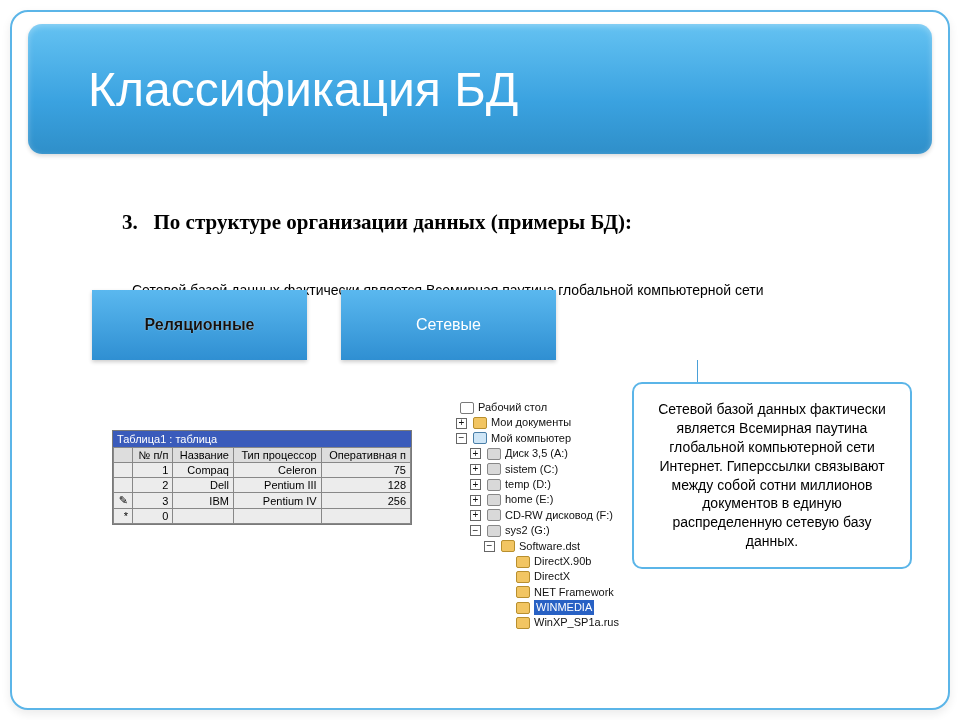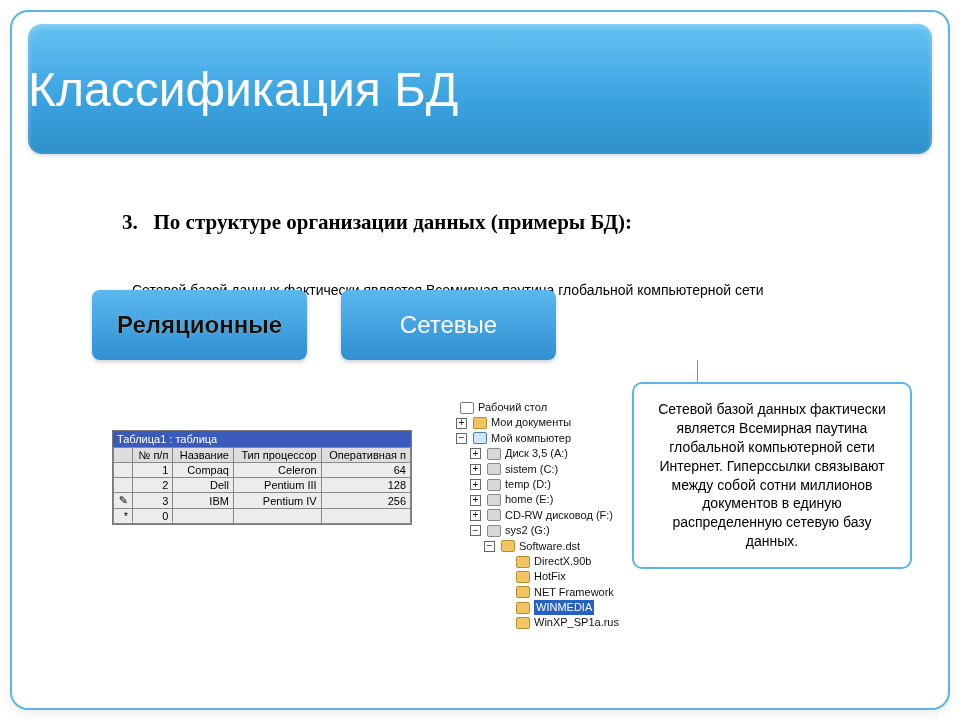--- a/index.html
+++ b/index.html
@@ -21,20 +21,21 @@
     box-shadow: 0 4px 10px rgba(0,0,0,0.08);
     overflow: hidden;
   }
   .title-band {
     margin: 12px 16px 0 16px;
     height: 130px;
     border-radius: 14px;
     background: linear-gradient(180deg,#64c2f2 0%,#3aa2e0 60%,#2f8fc9 100%);
     display: flex;
     align-items: center;
+    padding-left: 60px;
     box-shadow: inset 0 2px 6px rgba(255,255,255,0.3), 0 2px 4px rgba(0,0,0,0.15);
   }
   .title-text {
     color: #fff;
     font-size: 48px;
     font-weight: 400;
   }
   .subhead {
     position: absolute;
     left: 110px;
@@ -56,27 +57,27 @@
   .pill-row {
     position: absolute;
     left: 80px;
     top: 278px;
     display: flex;
     gap: 34px;
   }
   .pill {
     width: 215px;
     height: 70px;
-    border-radius: 8px;
+    border-radius: 0;
     background: linear-gradient(180deg,#5ab8ef 0%,#2f8fd2 100%);
     display: flex;
     align-items: center;
     justify-content: center;
     color: #fff;
-    font-size: 24px;
+    font-size: 16px;
     font-weight: 500;
     text-align: center;
     line-height: 1.1;
     padding: 4px;
     box-shadow: 0 2px 4px rgba(0,0,0,0.2);
   }
   .pill.relational .lbl {
     position: relative;
     color: #111;
     font-weight: bold;
@@ -199,21 +200,21 @@
           <th>Тип процессор</th>
           <th>Оперативная п</th>
         </tr>
       </thead>
       <tbody id="tbl-body">
           <tr>
             <td>&nbsp;</td>
             <td class="rownum">1</td>
             <td>Compaq</td>
             <td>Celeron</td>
-            <td>64</td>
+            <td>75</td>
           </tr>
           <tr>
             <td>&nbsp;</td>
             <td class="rownum">2</td>
             <td>Dell</td>
             <td>Pentium III</td>
             <td>128</td>
           </tr>
           <tr>
             <td>✎</td>
@@ -287,21 +288,21 @@
         <span>Software.dst</span>
       </div>
       <div class="tree-item ind4">
         <span style="display: inline-block; width: 14px;"></span>
         <span class="ico ico-folder"></span>
         <span>DirectX.90b</span>
       </div>
       <div class="tree-item ind4">
         <span style="display: inline-block; width: 14px;"></span>
         <span class="ico ico-folder"></span>
-        <span>HotFix</span>
+        <span>DirectX</span>
       </div>
       <div class="tree-item ind4">
         <span style="display: inline-block; width: 14px;"></span>
         <span class="ico ico-folder"></span>
         <span>NET Framework</span>
       </div>
       <div class="tree-item ind4">
         <span style="display: inline-block; width: 14px;"></span>
         <span class="ico ico-folder"></span>
         <span class="sel">WINMEDIA</span>

